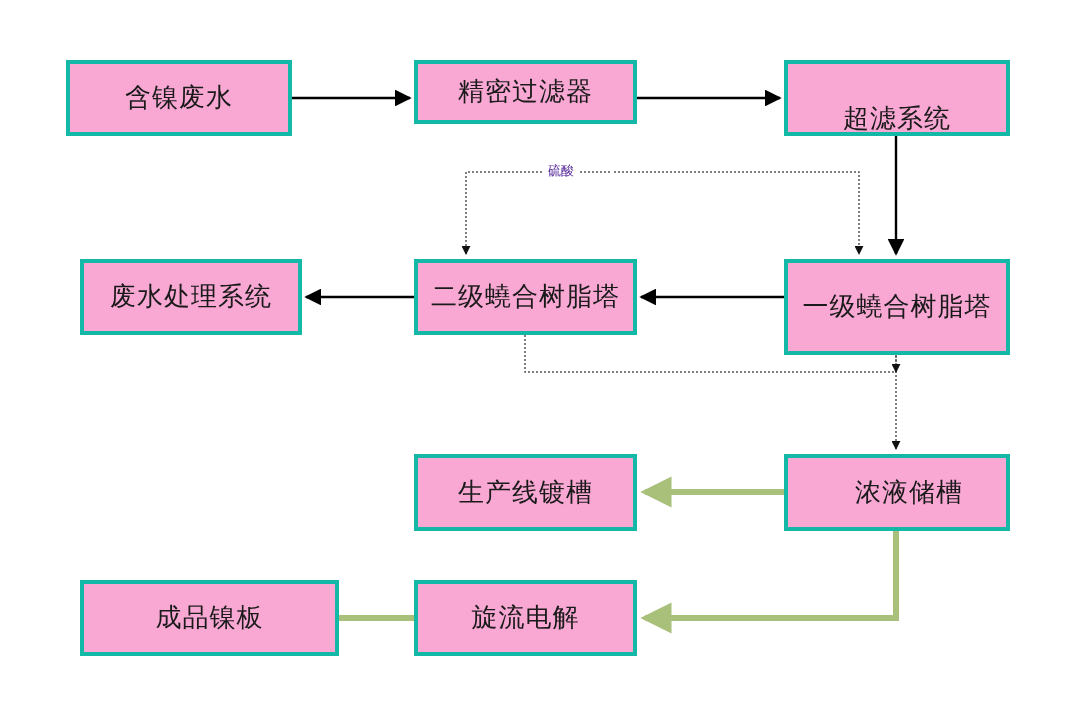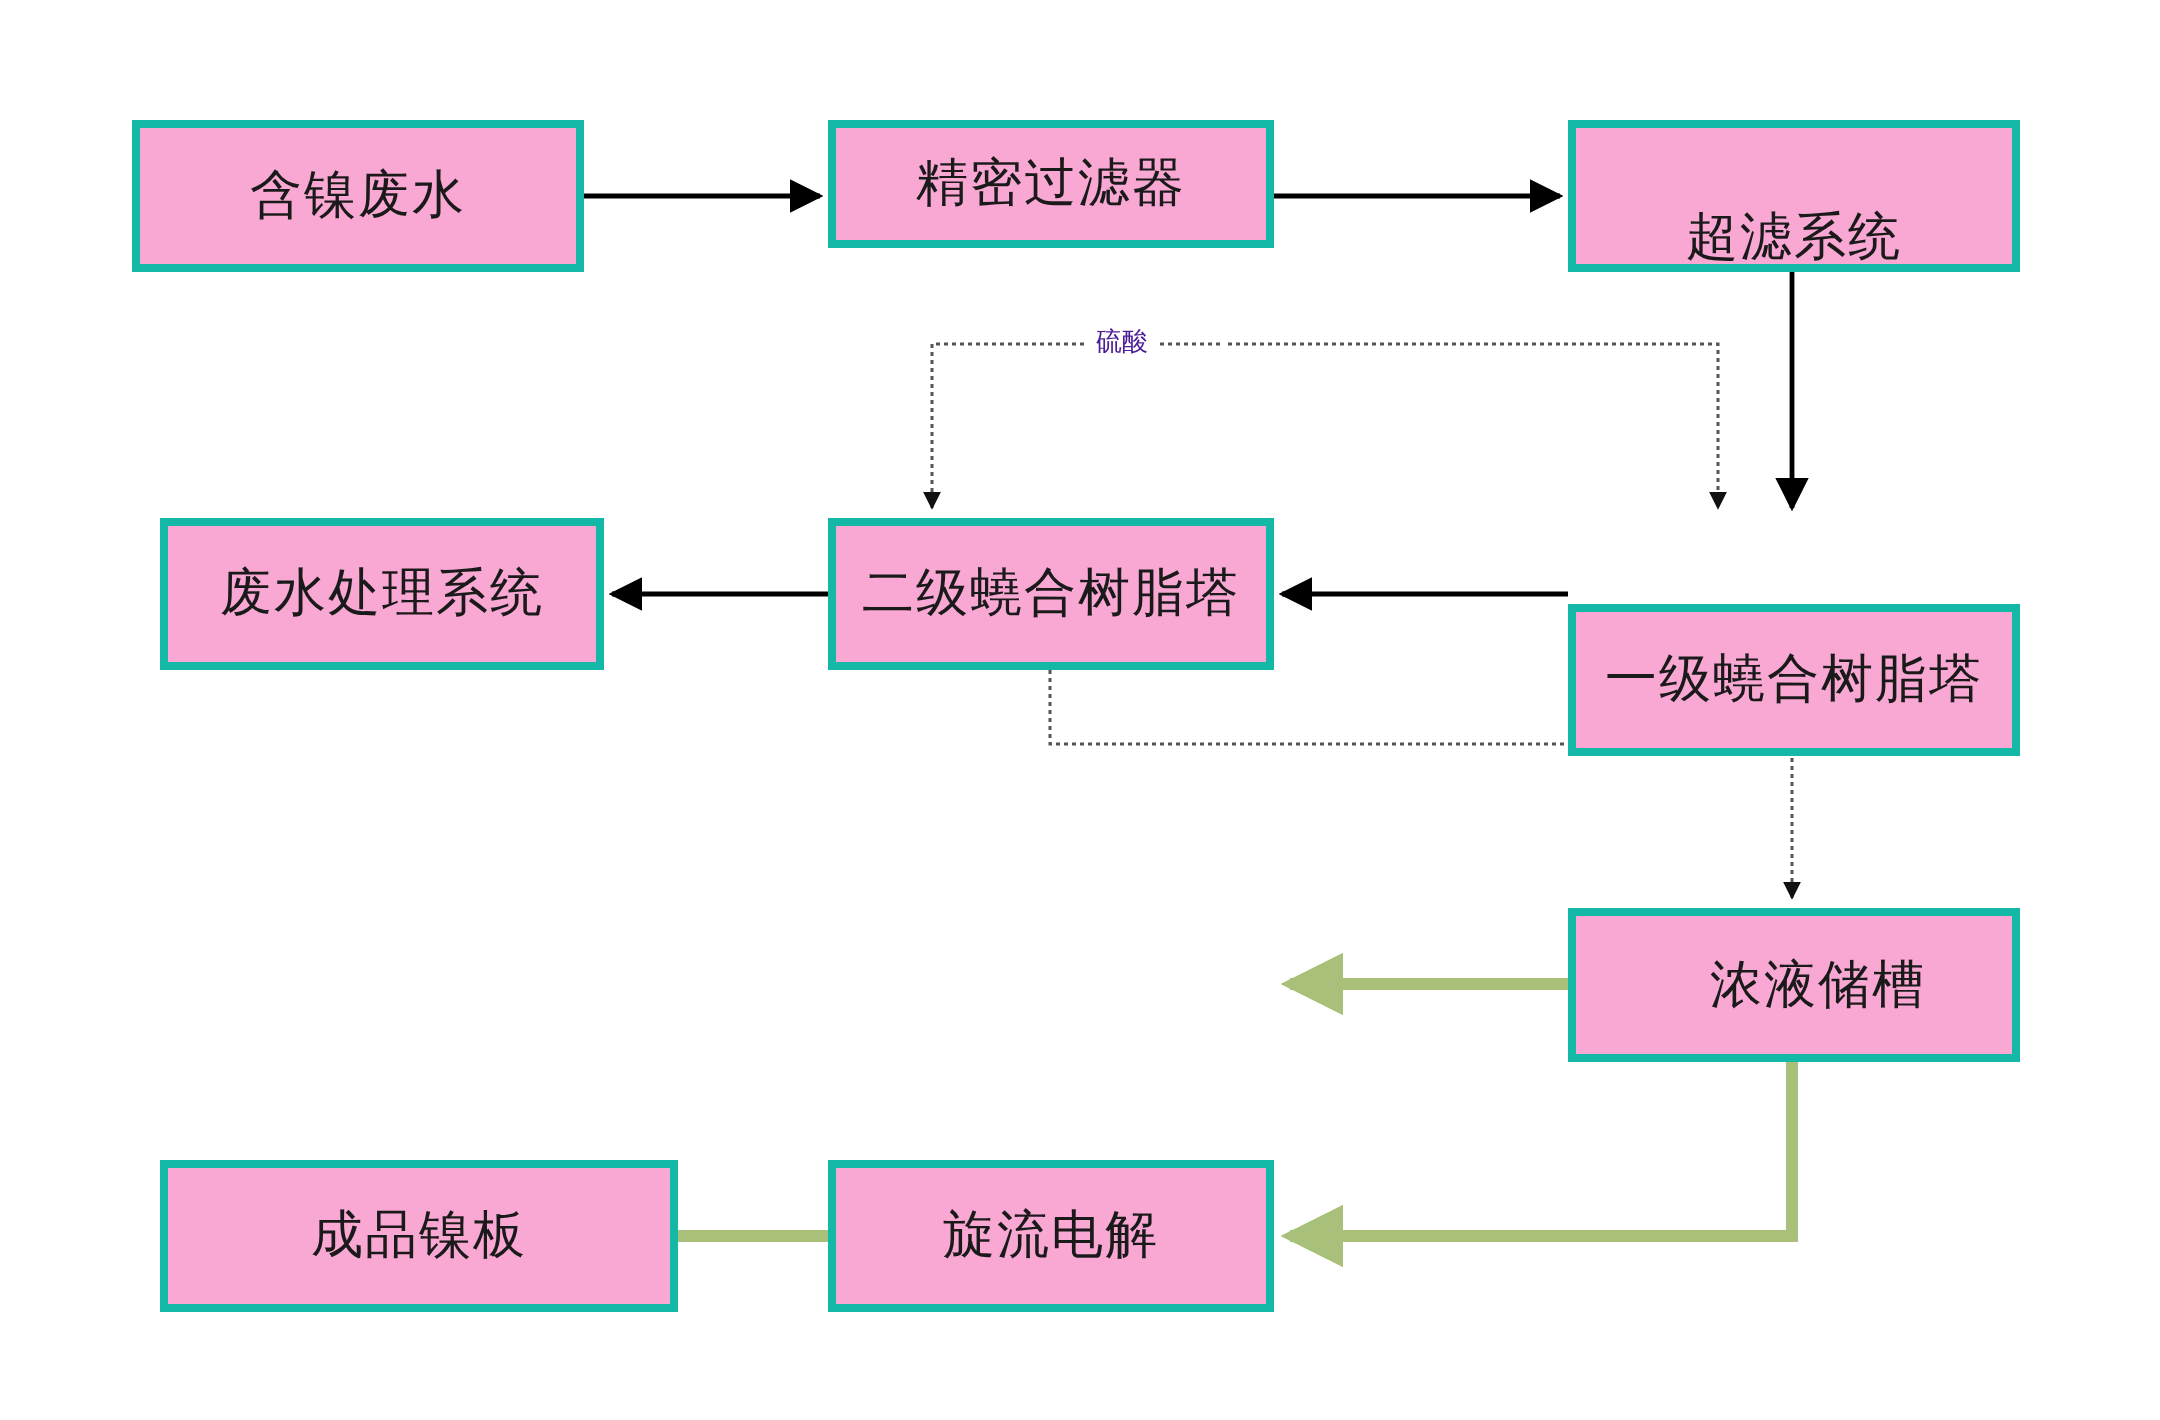--- a/index.html
+++ b/index.html
@@ -103,24 +103,27 @@
   </div>
 
   <div class="node" style="left:80px; top:259px; width:222px; height:76px;">
     <span>废水处理系统</span>
   </div>
 
   <div class="node" style="left:414px; top:259px; width:223px; height:76px;">
     <span>二级蟯合树脂塔</span>
   </div>
 
-  <div class="node" style="left:784px; top:259px; width:226px; height:76px;margin-top:43px;">
+  <div class="node" style="left:784px; top:259px; width:226px; height:96px;">
     <span>一级蟯合树脂塔</span>
   </div>
 
+  <div class="node" style="left:414px; top:454px; width:223px; height:77px;">
+    <span>生产线镀槽</span>
+  </div>
 
   <div class="node" style="left:784px; top:454px; width:226px; height:77px;padding-left:24px;">
     <span>浓液储槽</span>
   </div>
 
   <div class="node" style="left:80px; top:580px; width:259px; height:76px;">
     <span>成品镍板</span>
   </div>
 
   <div class="node" style="left:414px; top:580px; width:223px; height:76px;justify-content:center;">

